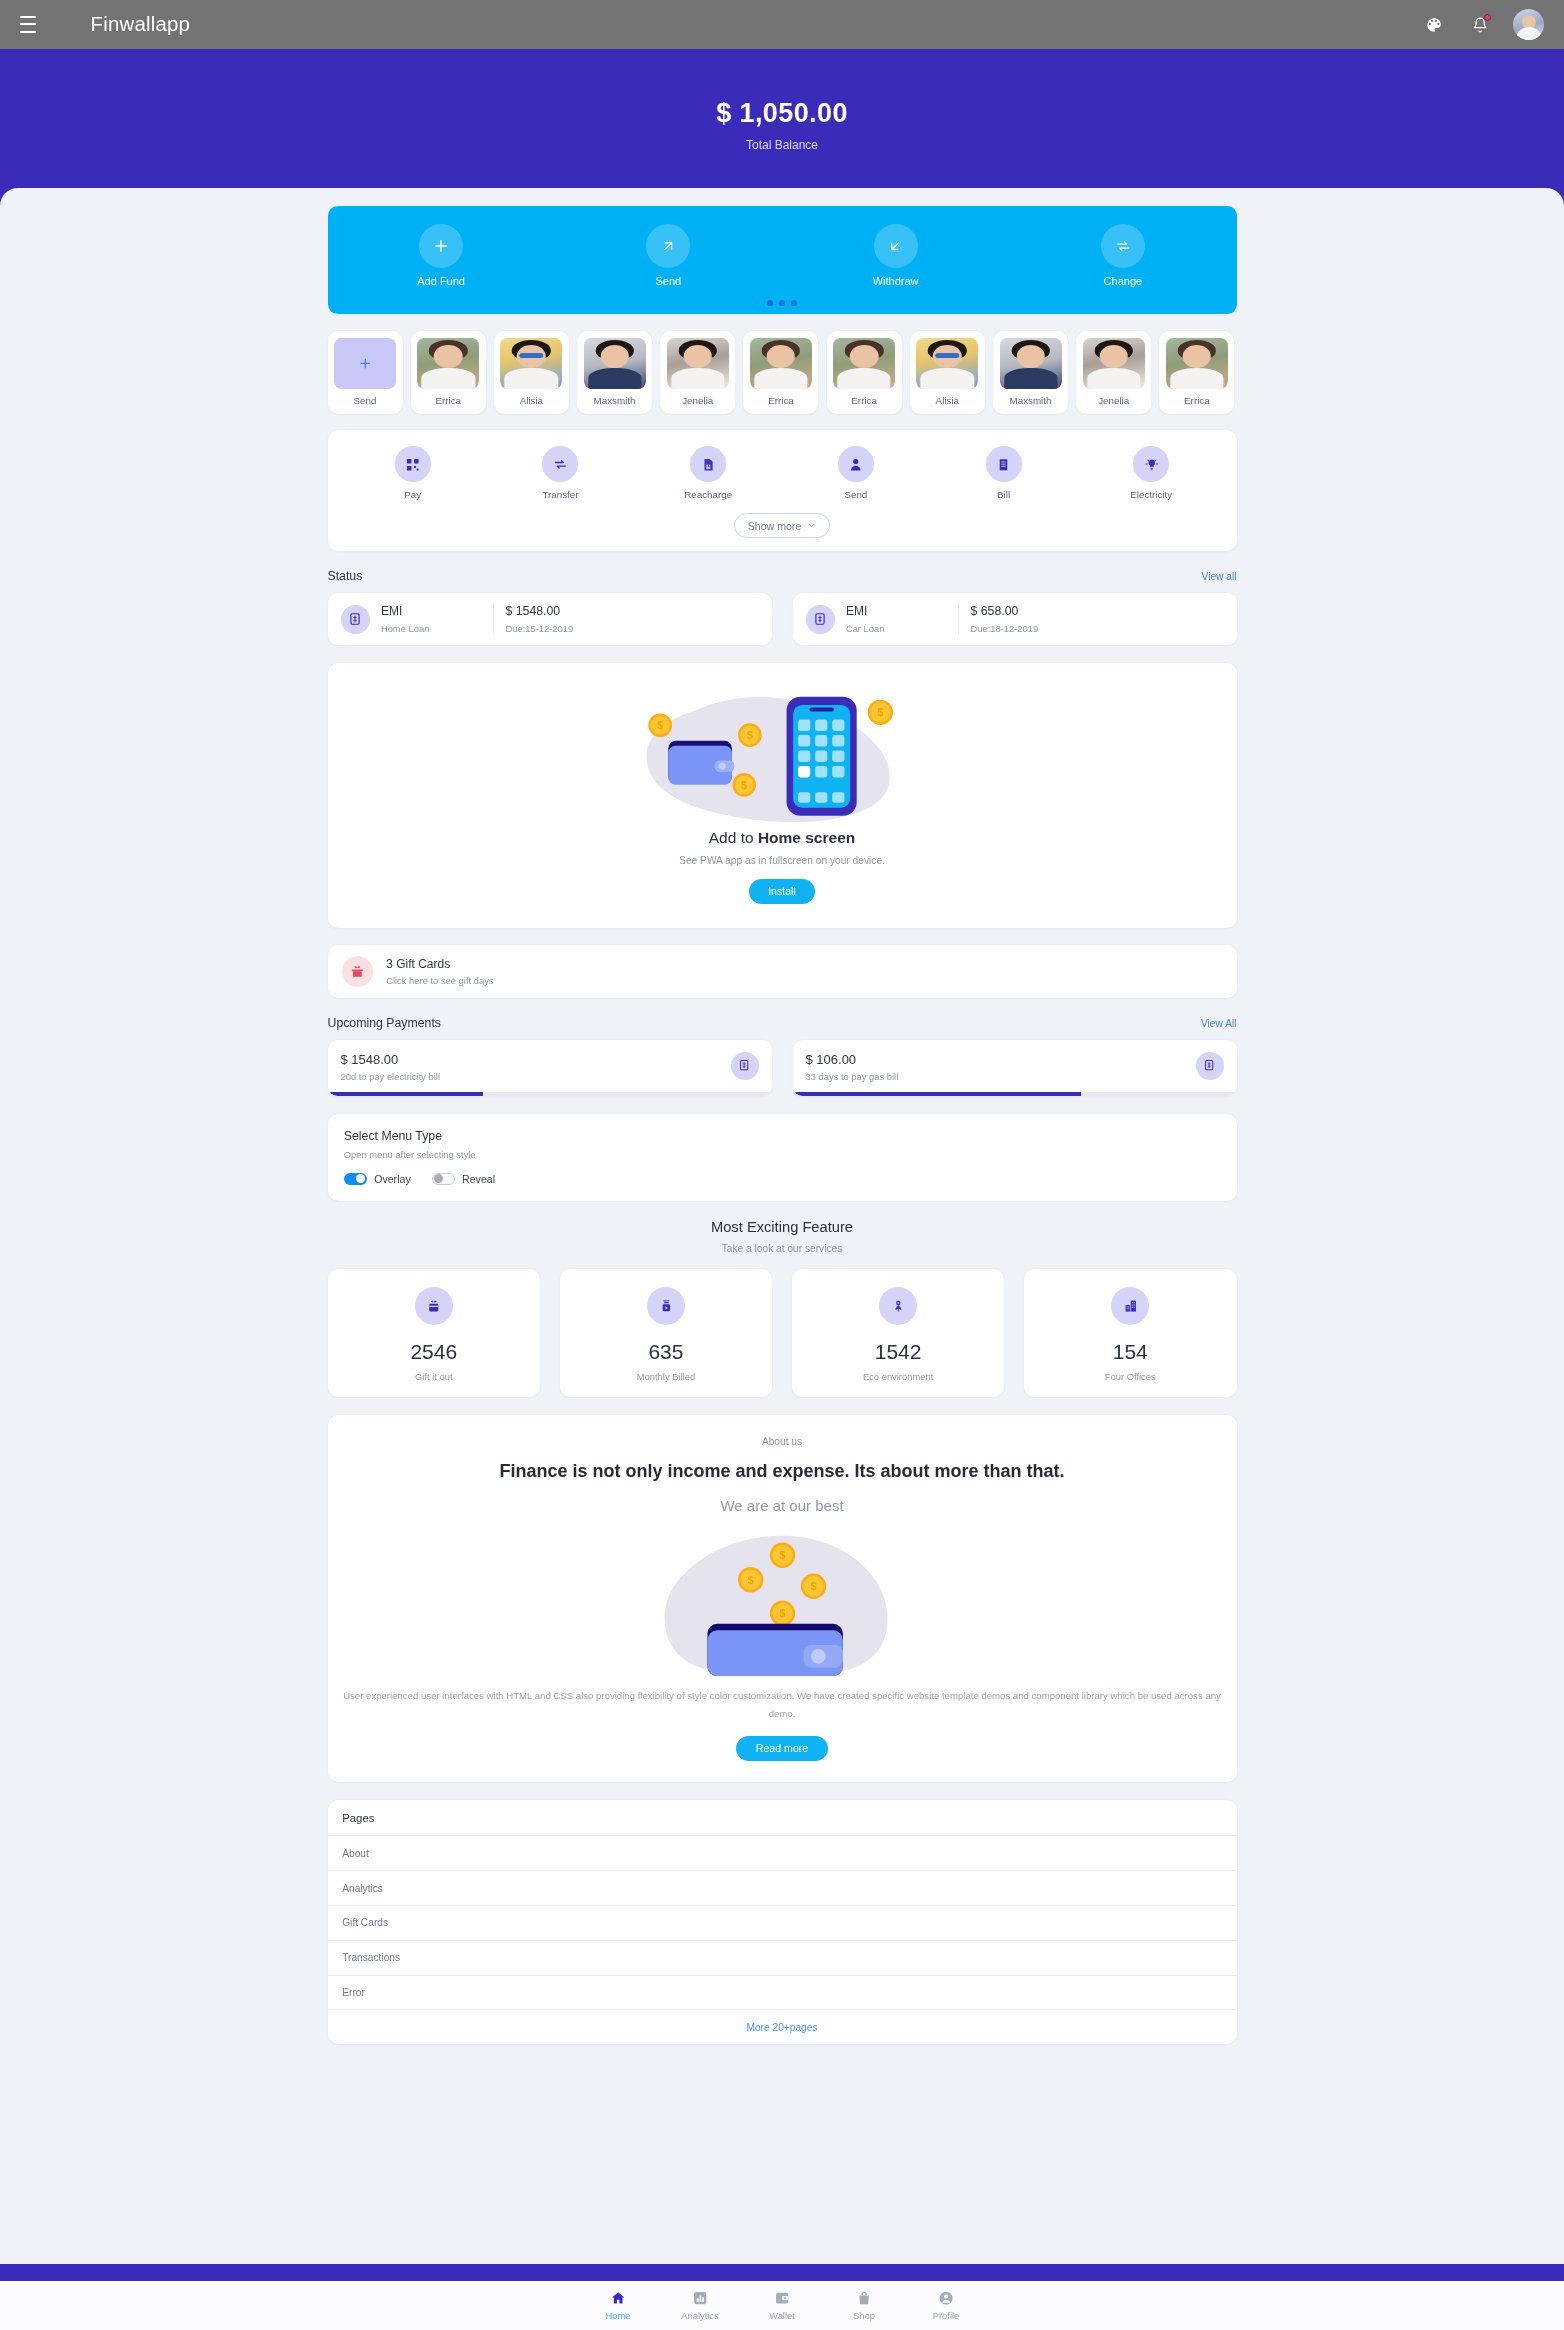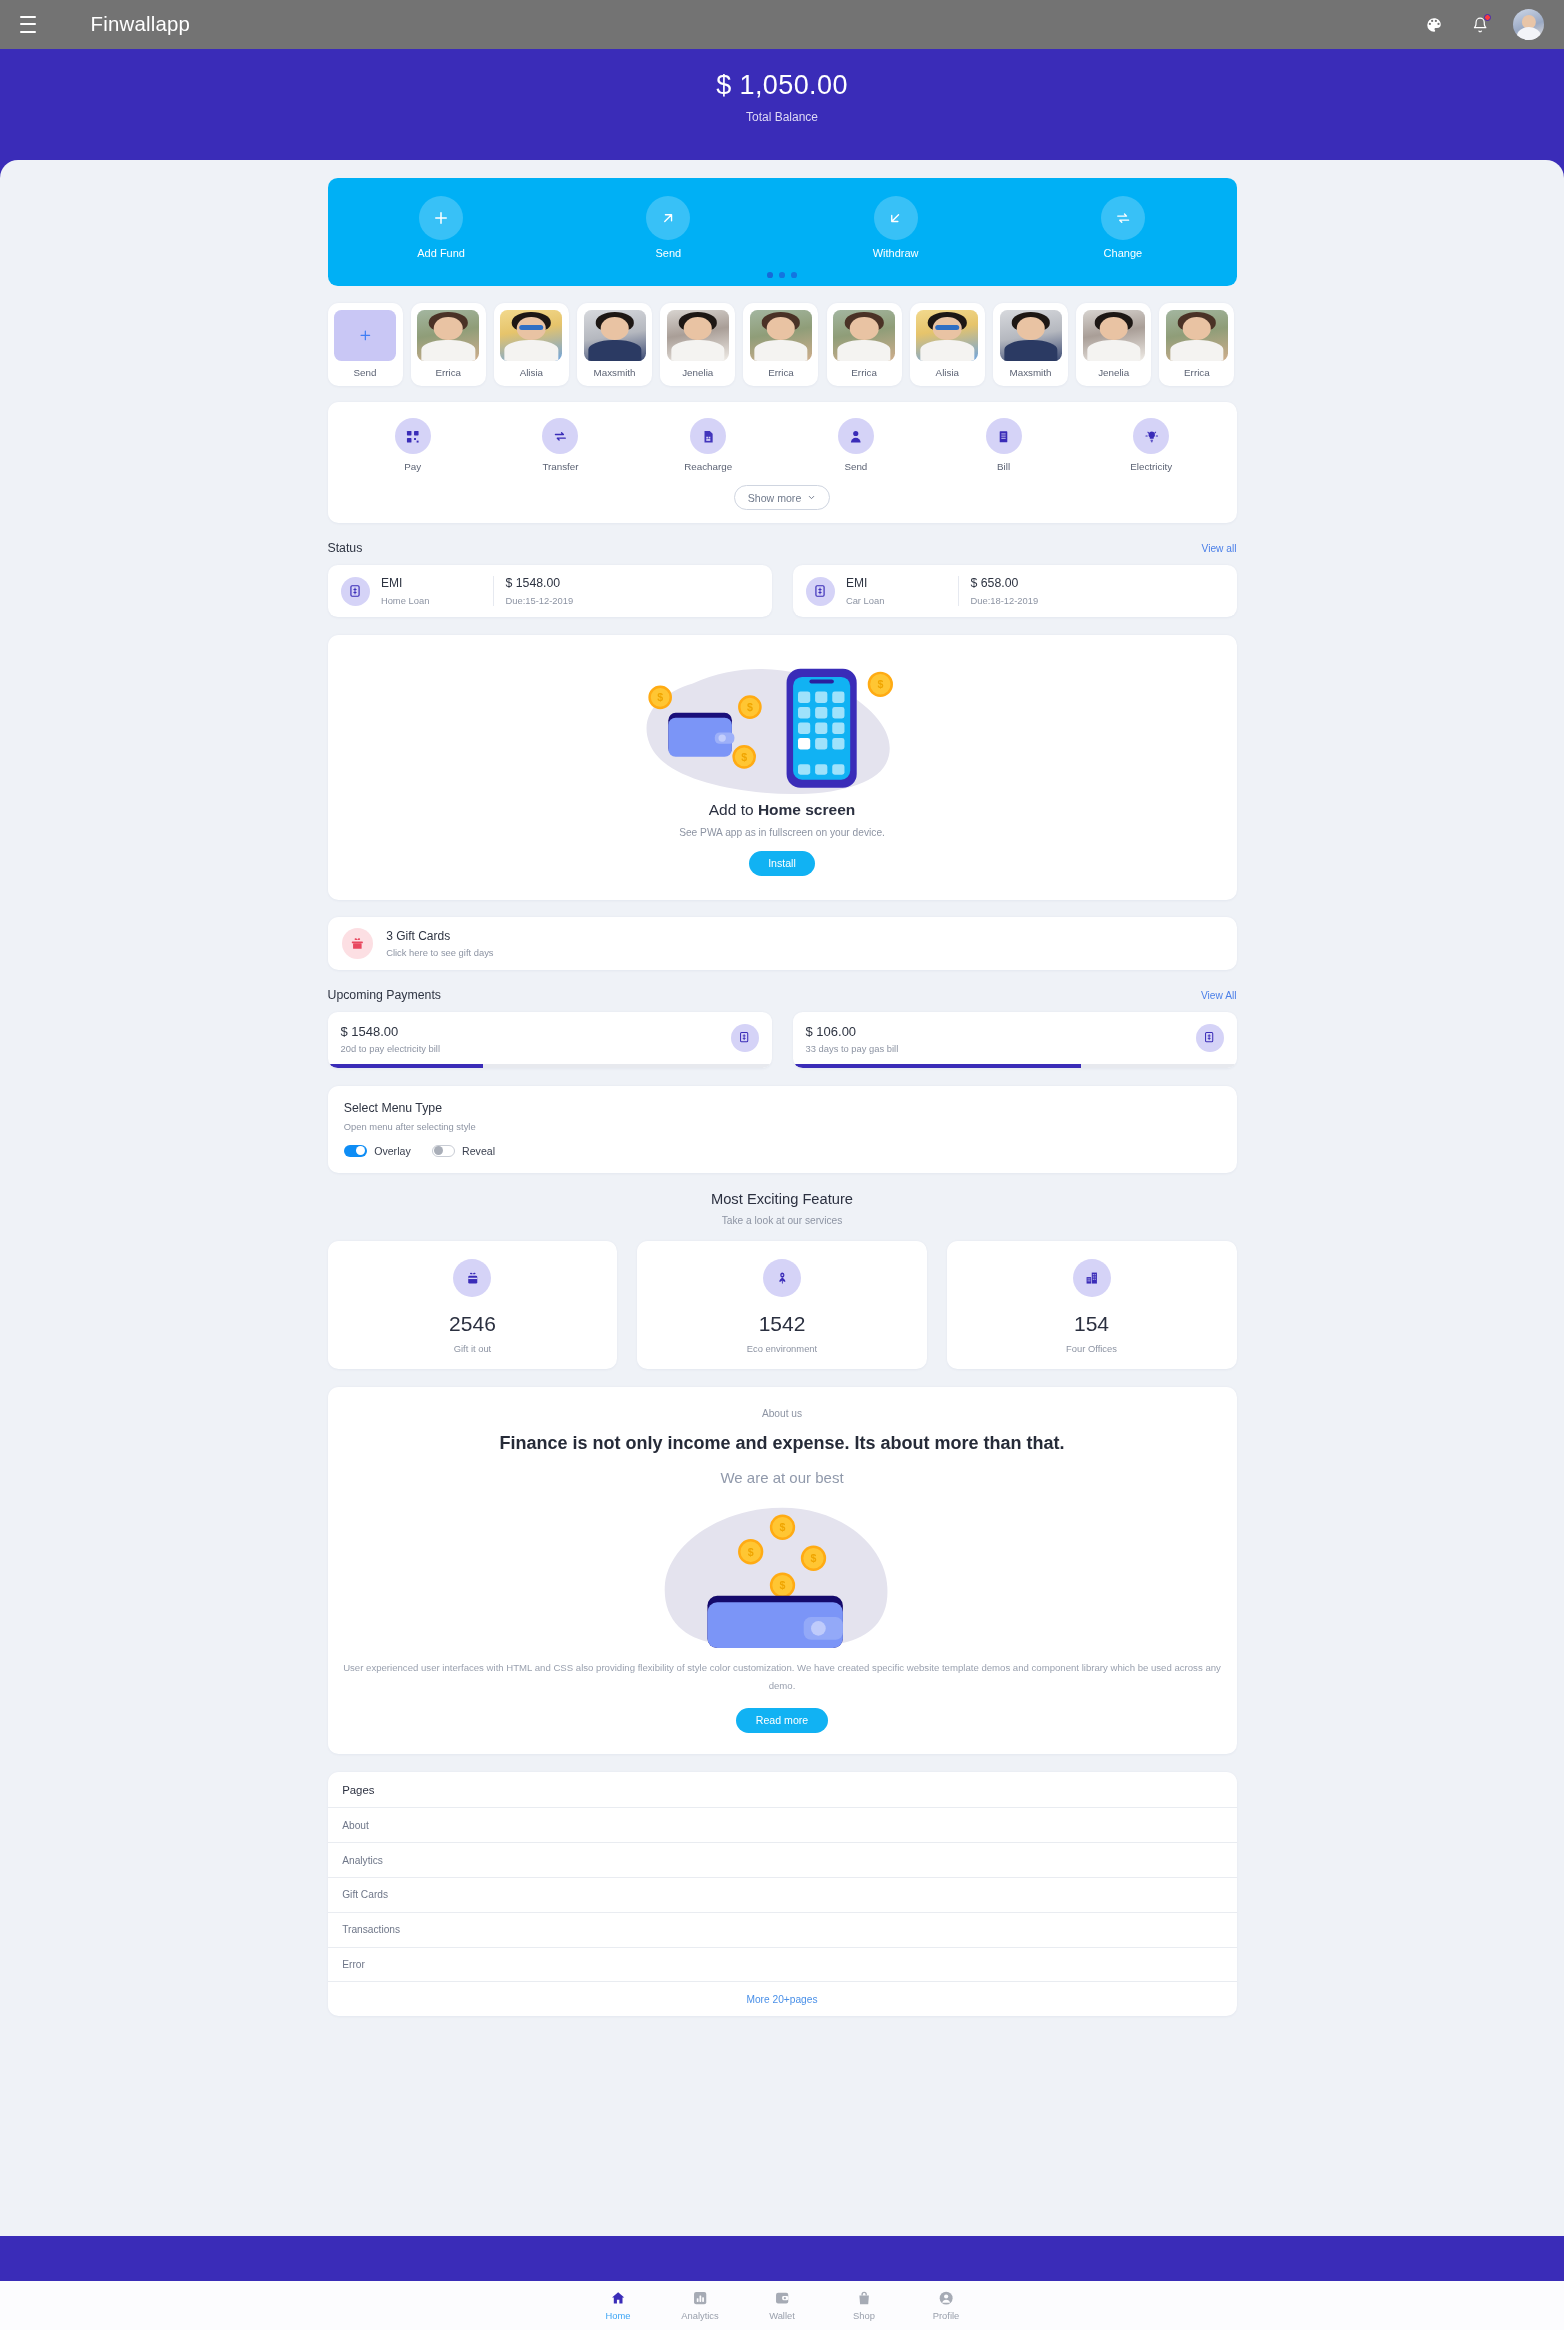--- a/index.html
+++ b/index.html
@@ -30,21 +30,21 @@
     background: #fc3a3a; border-radius: 50%; border: 1.2px solid #3a2cb8; }
   .avatar-hdr { width: 31px; height: 31px; border-radius: 50%; overflow: hidden;
     background: linear-gradient(160deg,#cfd8e8 0%,#9aa9c4 55%,#e8e2dd 100%); position: relative; cursor: pointer; }
   .avatar-hdr::before { content:""; position:absolute; left:50%; top:18%; width:46%; height:46%;
     transform:translateX(-50%); border-radius:50%; background:#e8c5a8; }
   .avatar-hdr::after { content:""; position:absolute; left:50%; top:58%; width:78%; height:60%;
     transform:translateX(-50%); border-radius:50% 50% 0 0; background:#f3f4f8; }
 
   
   .hero { background: #3a2cb8; padding: 21px 0 36px; text-align: center; }
-  .hero-amount { color: #fff; font-size: 27px; font-weight: 400; letter-spacing: 0.4px; }
+  .hero-amount { color: #fff; font-size: 27px; font-weight: 700; letter-spacing: 0.4px; margin-top: 28px; }
   .hero-label { color: #ddd9f5; font-size: 12px; margin-top: 9px; }
 
   
   .sheet {
     background: #eff2f7; border-radius: 18px 18px 0 0;
     padding: 18px 0 21px; min-height: 2076px;
   }
   .wrap { width: 909px; margin: 0 auto; }
 
   
@@ -619,20 +619,32 @@
       <div class="stat">
         <div class="stat-circle">
           <svg width="15.5" height="15.5" viewBox="0 0 24 24" fill="#3a2cb8">
               <rect x="5" y="9" width="14" height="12" rx="2"></rect>
               <path d="M12 9V6M12 6c-1-2-4-2.6-4.3-1C7.4 6.6 10.2 7 12 6zM12 6c1-2 4-2.6 4.3-1C16.6 6.6 13.8 7 12 6z"></path>
               <rect x="5" y="12" width="14" height="2" fill="#d5d3f7"></rect>
             </svg>
         </div>
         <div class="stat-num">2546</div>
         <div class="stat-label">Gift it out</div>
+      </div>
+      <div class="stat">
+        <div class="stat-circle">
+          <svg width="14.7" height="15.5" viewBox="0 0 24 24" fill="#3a2cb8">
+              <rect x="7" y="3" width="10" height="1.8" rx=".9"></rect>
+              <rect x="8" y="6" width="8" height="1.8" rx=".9"></rect>
+              <rect x="6" y="9.5" width="12" height="11.5" rx="2"></rect>
+              <path d="M10.5 13l4 2.6-4 2.6z" fill="#d5d3f7"></path>
+            </svg>
+        </div>
+        <div class="stat-num">635</div>
+        <div class="stat-label">Monthly Billed</div>
       </div>
       <div class="stat">
         <div class="stat-circle">
           <svg width="14.7" height="16.3" viewBox="0 0 24 24" fill="#3a2cb8">
               <ellipse cx="12" cy="7" rx="3.4" ry="4.4"></ellipse>
               <circle cx="12" cy="7" r="1.5" fill="#d5d3f7"></circle>
               <path d="M12 11.5c-3 1.5-5 4-5 6.5 2.5 0 4.2-1.4 5-3 .8 1.6 2.5 3 5 3 0-2.5-2-5-5-6.5z"></path>
               <rect x="11.3" y="11" width="1.4" height="10" rx=".7"></rect>
             </svg>
         </div>

